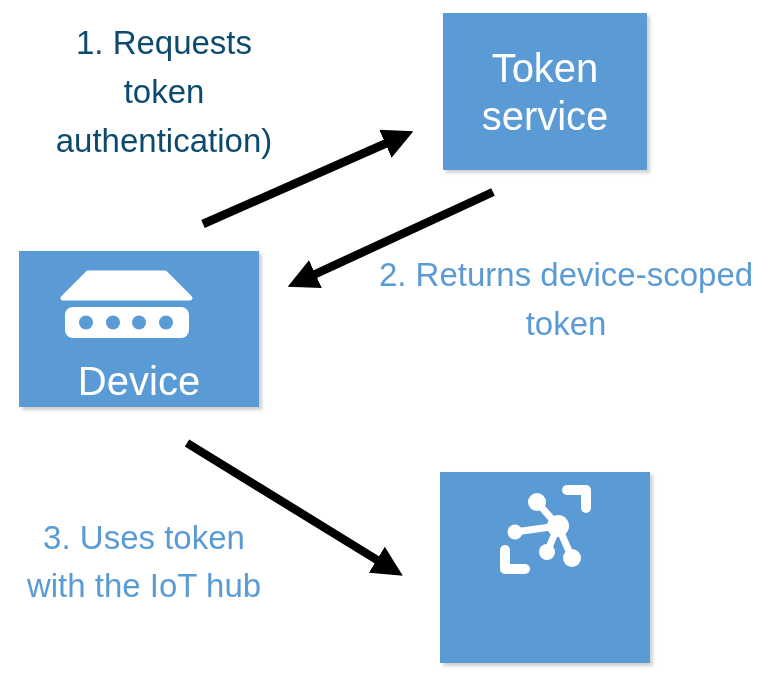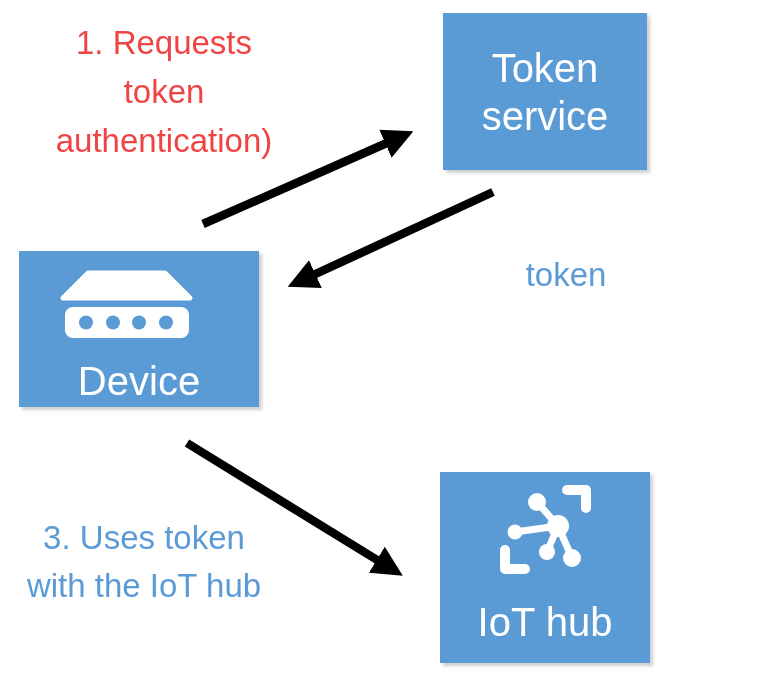--- a/index.html
+++ b/index.html
@@ -97,30 +97,30 @@
         <circle cx="118" cy="54" r="11"></circle>
         <circle cx="75" cy="60" r="7.5"></circle>
         <circle cx="107" cy="80" r="8"></circle>
         <circle cx="132" cy="86" r="9"></circle>
       </g>
       <g stroke="#ffffff" stroke-width="10" fill="none" stroke-linejoin="round" stroke-linecap="round">
         <path d="M127,18 H146 V36"></path>
         <path d="M65,78 V97 H85"></path>
       </g>
     </svg>
-    <div class="box-label">IoT hub</div>
   </div>
 
-  <div class="step-label" id="step1-label" style="color: #ef4444;">
+  <div class="step-label" id="step1-label" style="color: #0c4a6e;">
     <div>1. Requests</div>
     <div>token</div>
     <div>authentication)</div>
   </div>
 
   <div class="step-label" id="step2-label" style="color: rgb(91, 155, 213);">
+    <div>2. Returns device-scoped</div>
     <div>token</div>
   </div>
 
   <div class="step-label" id="step3-label" style="color: rgb(91, 155, 213);">
     <div>3. Uses token</div>
     <div>with the IoT hub</div>
   </div>
 
   <svg id="arrows-overlay" width="780" height="678" viewBox="0 0 780 678" aria-hidden="true">
     <defs>

